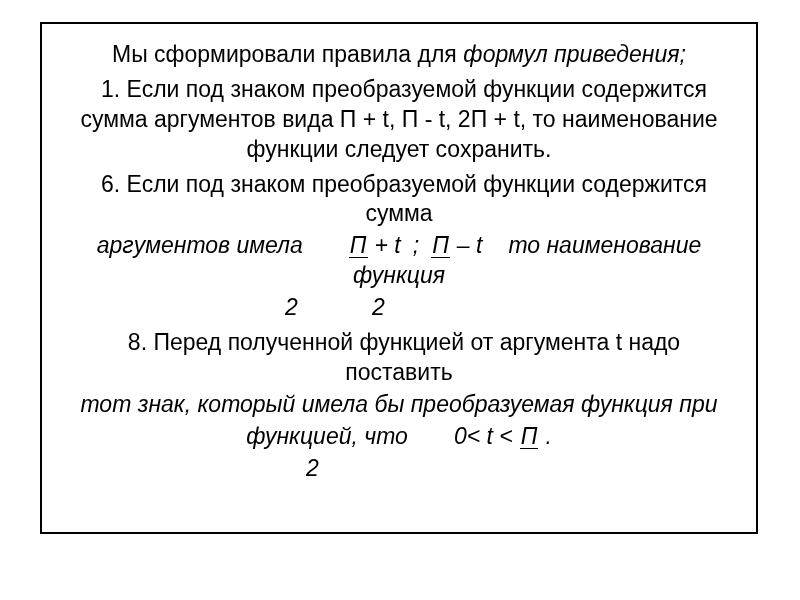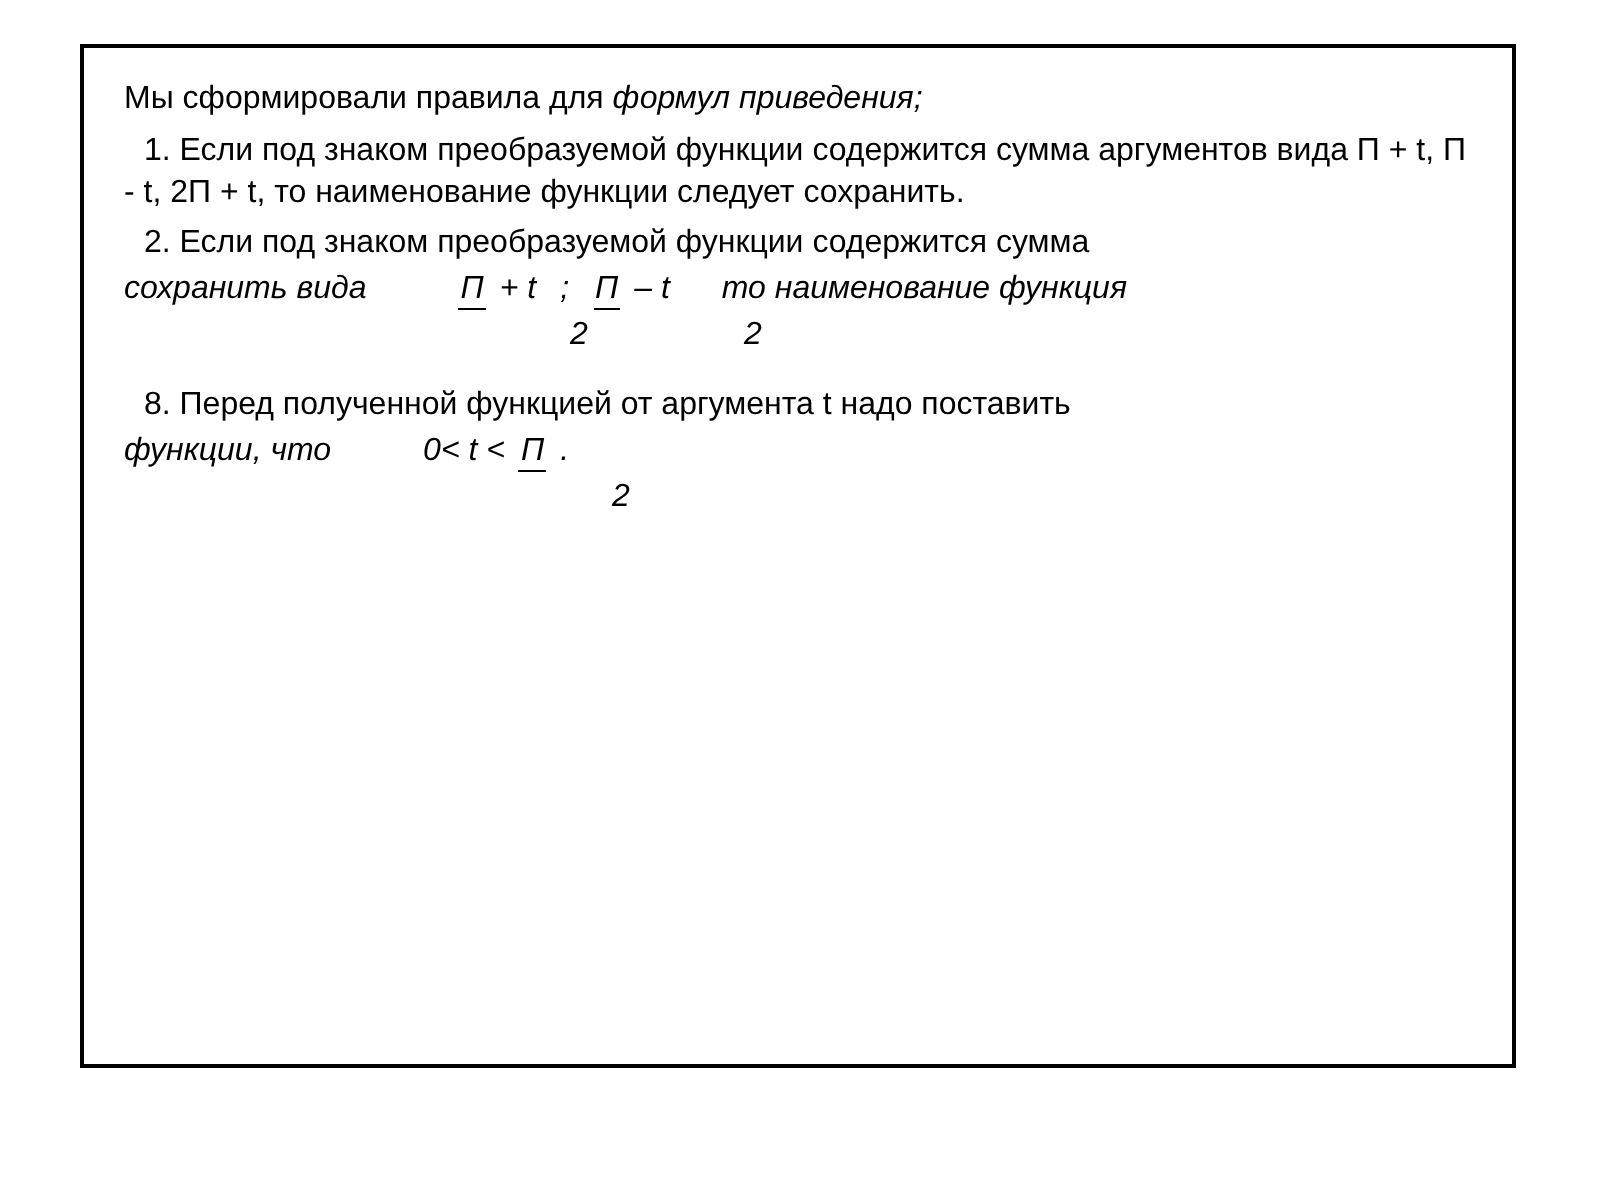--- a/index.html
+++ b/index.html
@@ -18,23 +18,24 @@
     left: 40px;
     top: 22px;
     width: 718px;
     height: 512px;
     border: 2px solid #000000;
     box-sizing: border-box;
     background: #ffffff;
   }
   .content {
     padding: 16px 20px 0 20px;
-    font-size: 16px;
+    font-size: 23px;
     line-height: 1.30;
     color: #000000;
+    text-align: center;
   }
   .p {
     margin: 0 0 2px 0;
   }
   .intro {
     font-style: normal;
   }
   .intro .ital {
     font-style: italic;
   }
@@ -87,37 +88,38 @@
   <div class="content">
 
     <div class="p intro"><span>Мы сформировали правила для </span><span class="ital">формул приведения;</span></div>
 
     <div class="spacer-sm"></div>
 
     <div class="p rule">1. Если под знаком преобразуемой функции содержится сумма аргументов вида П + t, П - t, 2П + t, то наименование функции следует сохранить.</div>
 
     <div class="spacer-sm"></div>
 
-    <div class="p rule">2. Если под знаком преобразуемой функции содержится сумма</div>
+    <div class="p rule">6. Если под знаком преобразуемой функции содержится сумма</div>
 
-    <div class="p cont"><span>сохранить вида</span><span class="gap-wide"></span><span class="frac-line">П</span><span class="gap-tiny"></span><span>+ t</span><span class="gap-small"></span><span>;</span><span class="gap-small"></span><span class="frac-line">П</span><span class="gap-tiny"></span><span>– t</span><span class="gap-mid"></span><span>то наименование функция</span></div>
+    <div class="p cont"><span>аргументов имела</span><span class="gap-wide"></span><span class="frac-line">П</span><span class="gap-tiny"></span><span>+ t</span><span class="gap-small"></span><span>;</span><span class="gap-small"></span><span class="frac-line">П</span><span class="gap-tiny"></span><span>– t</span><span class="gap-mid"></span><span>то наименование функция</span></div>
 
     <div class="denom-row">
       <span class="denom" style="left:223px;">2</span>
       <span class="denom" style="left:310px;">2</span>
     </div>
 
     <div class="blockgap"></div>
 
 
     <div class="spacer-sm"></div>
 
     <div class="p rule">8. Перед полученной функцией от аргумента t надо поставить</div>
 
+    <div class="p cont">тот знак, который имела бы преобразуемая функция при</div>
 
-    <div class="p cont"><span>функции, что</span><span class="gap-wide"></span><span>0&lt; t &lt;</span><span class="gap-tiny"></span><span class="frac-line">П</span><span class="gap-tiny"></span><span>.</span></div>
+    <div class="p cont"><span>функцией, что</span><span class="gap-wide"></span><span>0&lt; t &lt;</span><span class="gap-tiny"></span><span class="frac-line">П</span><span class="gap-tiny"></span><span>.</span></div>
 
     <div class="denom-row">
       <span class="denom" style="left:244px;">2</span>
     </div>
 
   </div>
 </div>
 
 </body></html>

